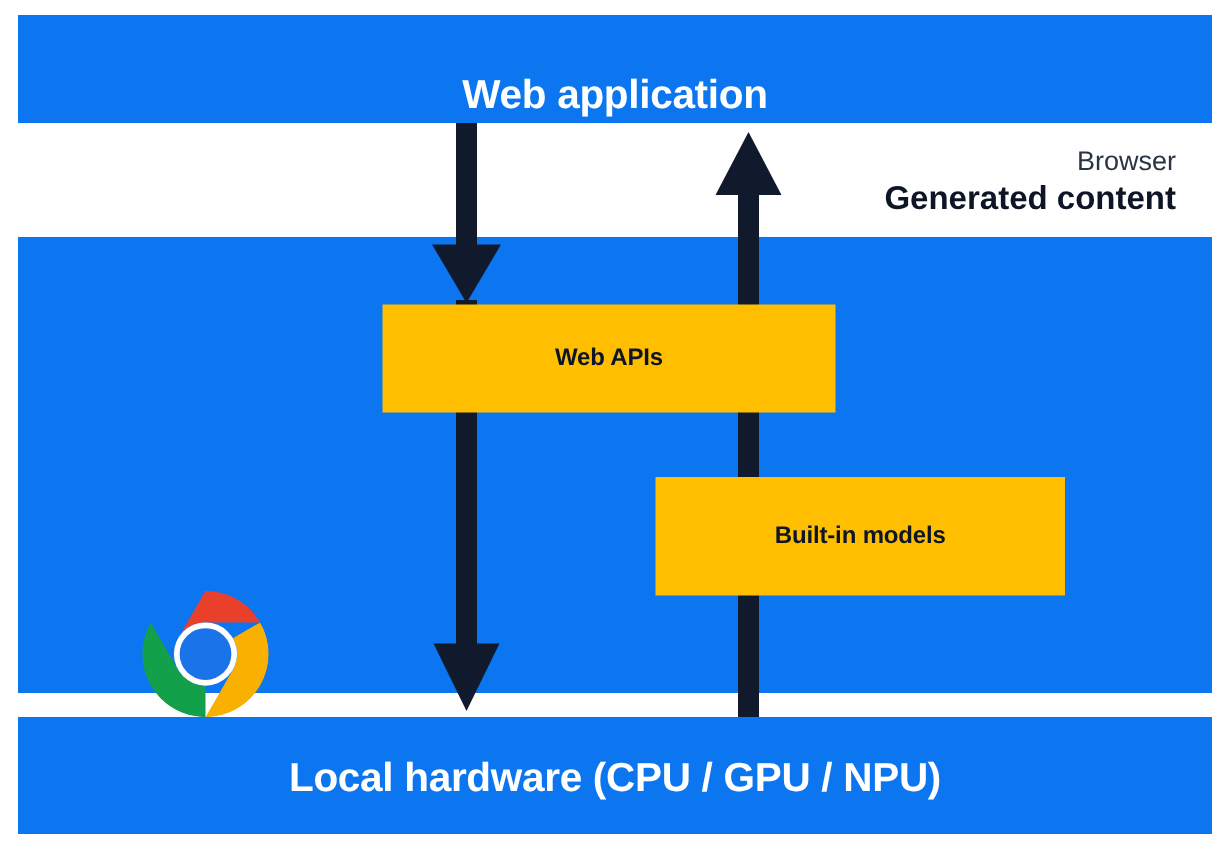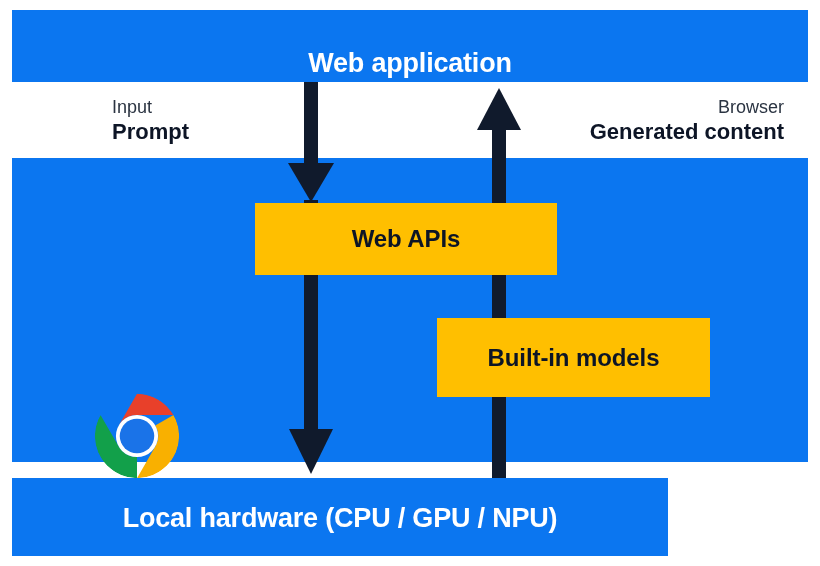--- a/index.html
+++ b/index.html
@@ -21,21 +21,21 @@
   }
 
   
   .band {
     position: absolute;
     background: var(--blue, #0b76f0);
     box-sizing: border-box;
   }
   .band-top    { left: 12px; top: 10px;  width: 796px; height: 72px; }
   .band-middle { left: 12px; top: 158px; width: 796px; height: 304px; }
-  .band-bottom { left: 12px; top: 478px; width: 656px; height: 78px; }
+  .band-bottom { left: 12px; top: 478px; width: 796px; height: 78px; }
 
   .band-title {
     position: absolute;
     left: 0;
     right: 0;
     text-align: center;
     color: #ffffff;
     font-size: 27px;
     font-weight: bold;
     letter-spacing: -0.2px;
@@ -78,21 +78,21 @@
 
   
   .api-box {
     position: absolute;
     background: var(--yellow, #ffbf00);
     color: #0d1526;
     display: flex;
     align-items: center;
     justify-content: center;
     text-align: center;
-    font-size: 24px;
+    font-size: 16px;
     font-weight: bold;
     line-height: 1.22;
     box-sizing: border-box;
     letter-spacing: -0.1px;
   }
   .api-box-webapis  { left: 255px; top: 203px; width: 302px; height: 72px; }
   .api-box-builtin  { left: 437px; top: 318px; width: 273px; height: 79px; padding: 0 22px; }
 
   
   .browser-group {
@@ -118,24 +118,20 @@
 </style>
 </head>
 <body>
 
 <div id="diagram">
 
   <div class="band band-top">
     <div class="band-title">Web application</div>
   </div>
 
-  <div class="io-label io-input">
-    <span class="io-kind">Input</span>
-    <span class="io-value">Prompt</span>
-  </div>
 
   <div class="io-label io-output">
     <span class="io-kind">Browser</span>
     <span class="io-value">Generated content</span>
   </div>
 
   <div class="band band-middle">
     <div class="browser-group">
       <svg class="chrome-logo" viewBox="0 0 192 192" aria-hidden="true">
         <defs>

